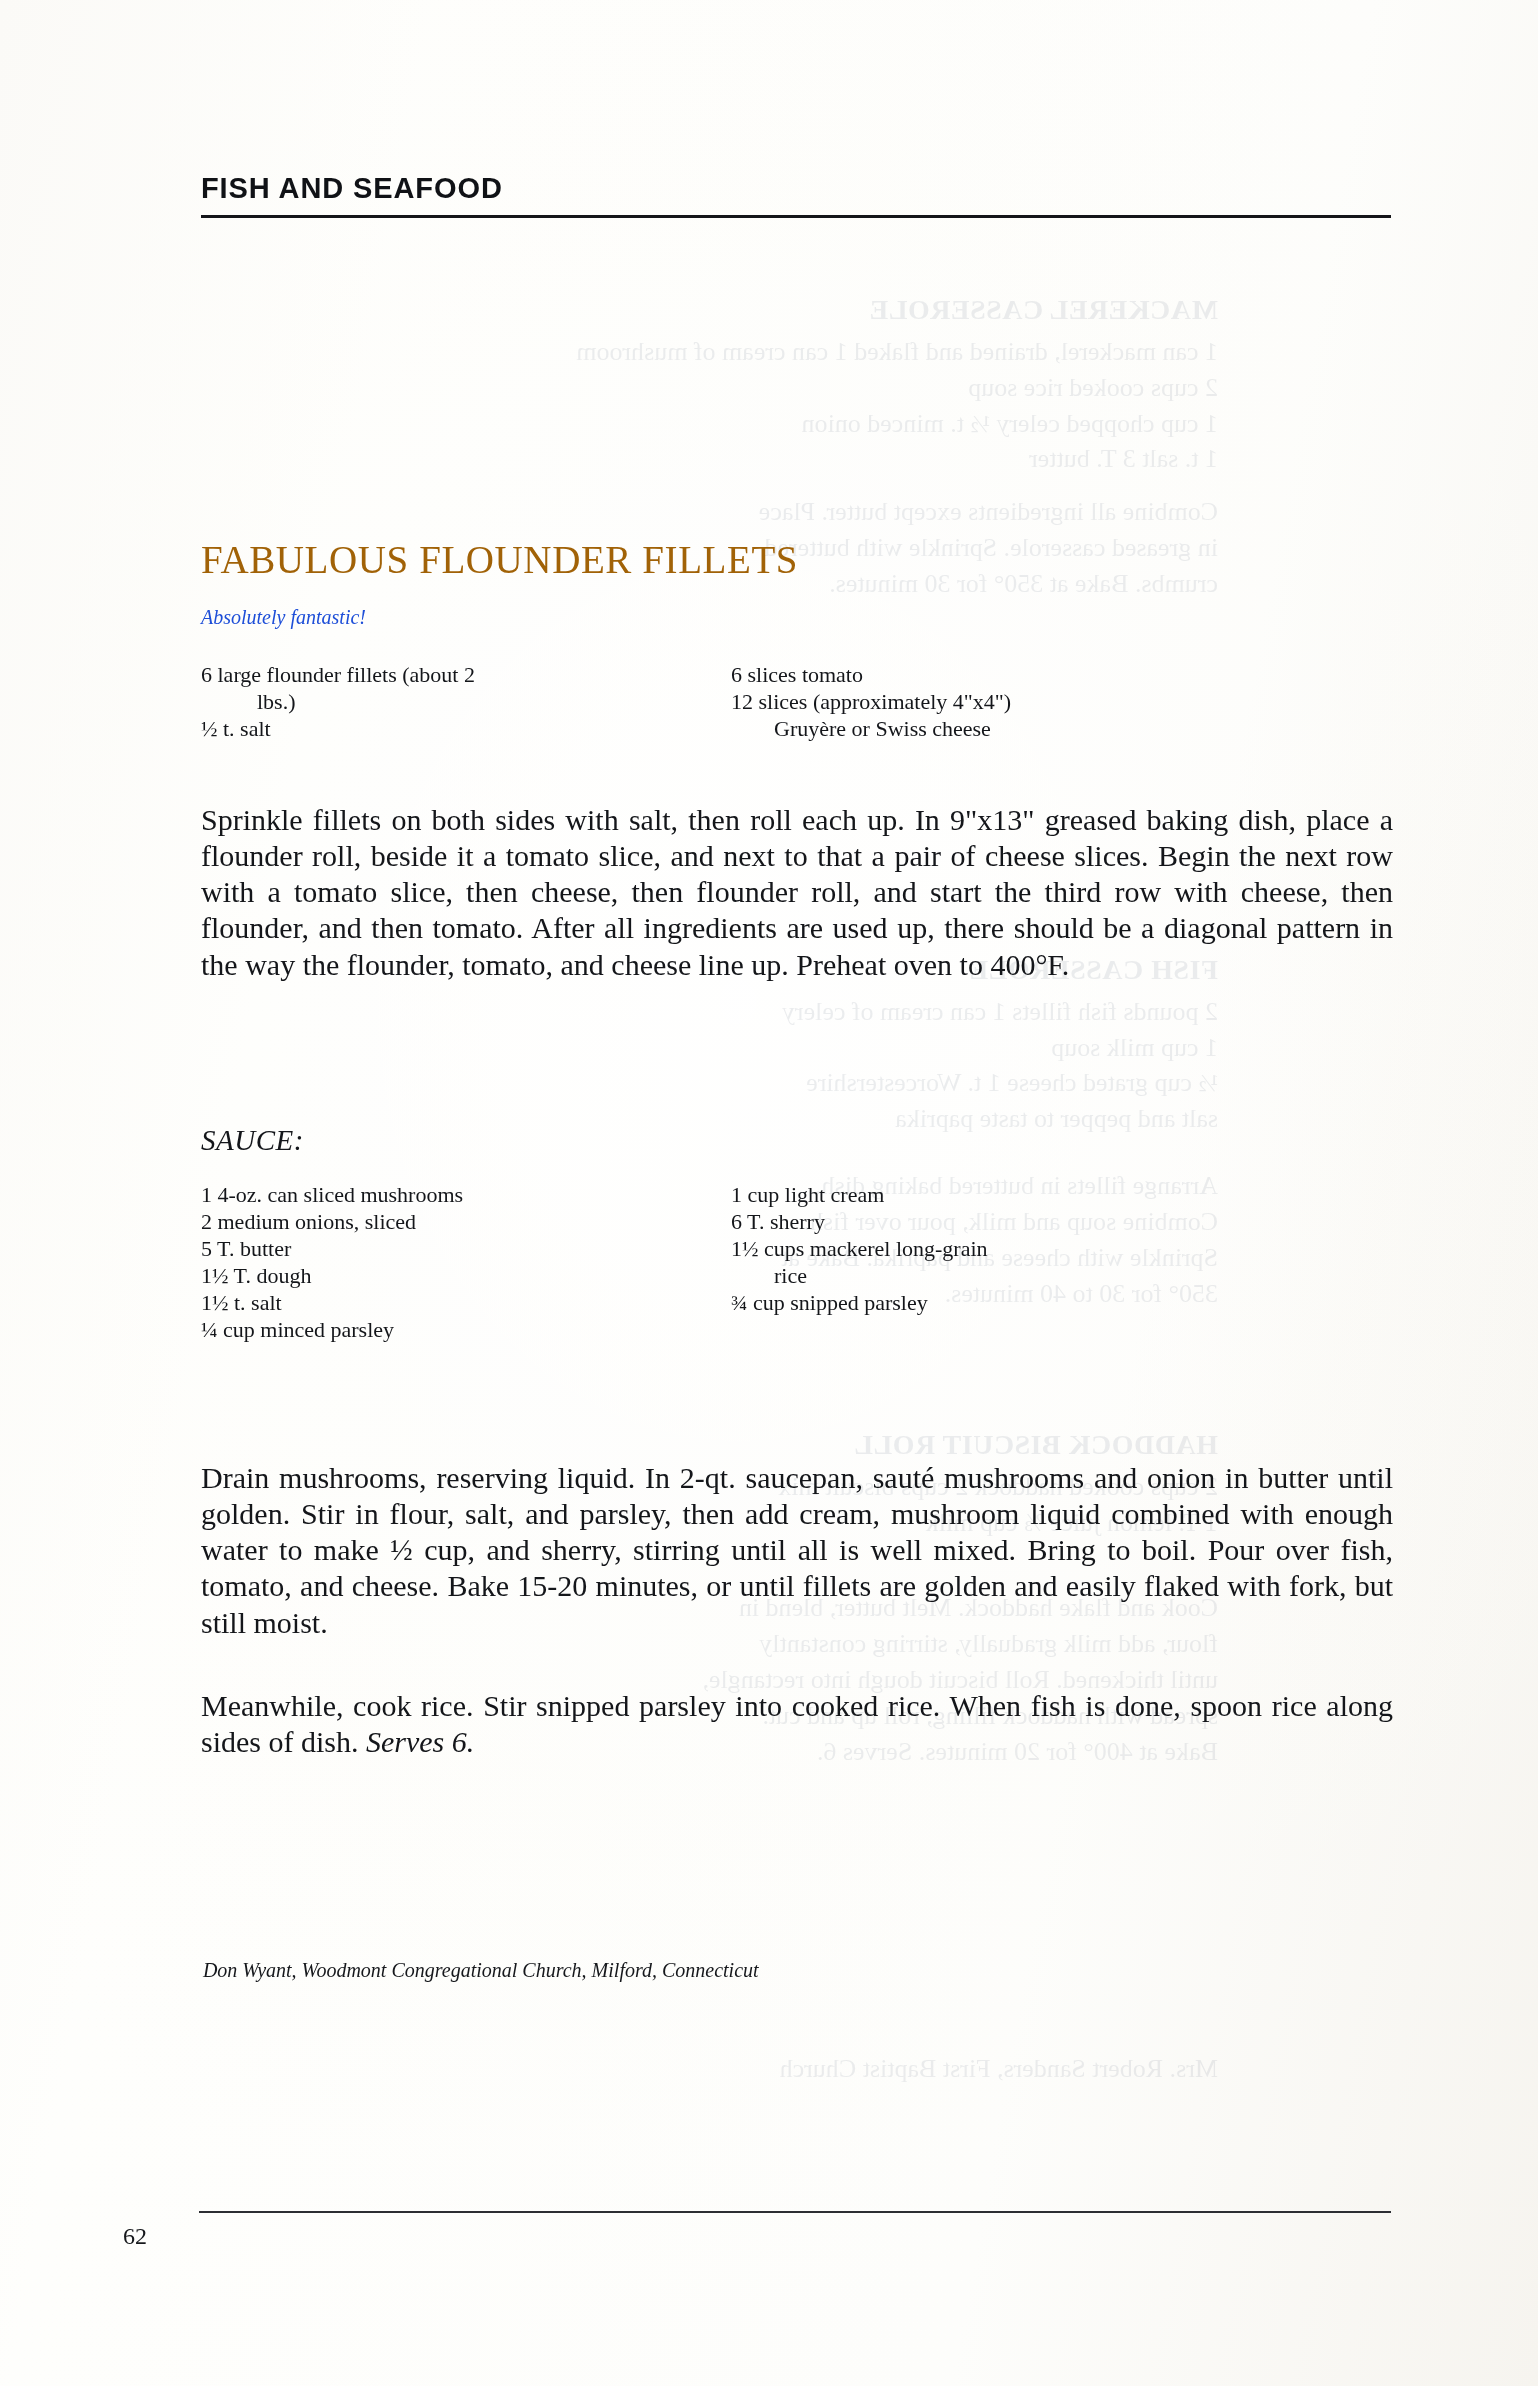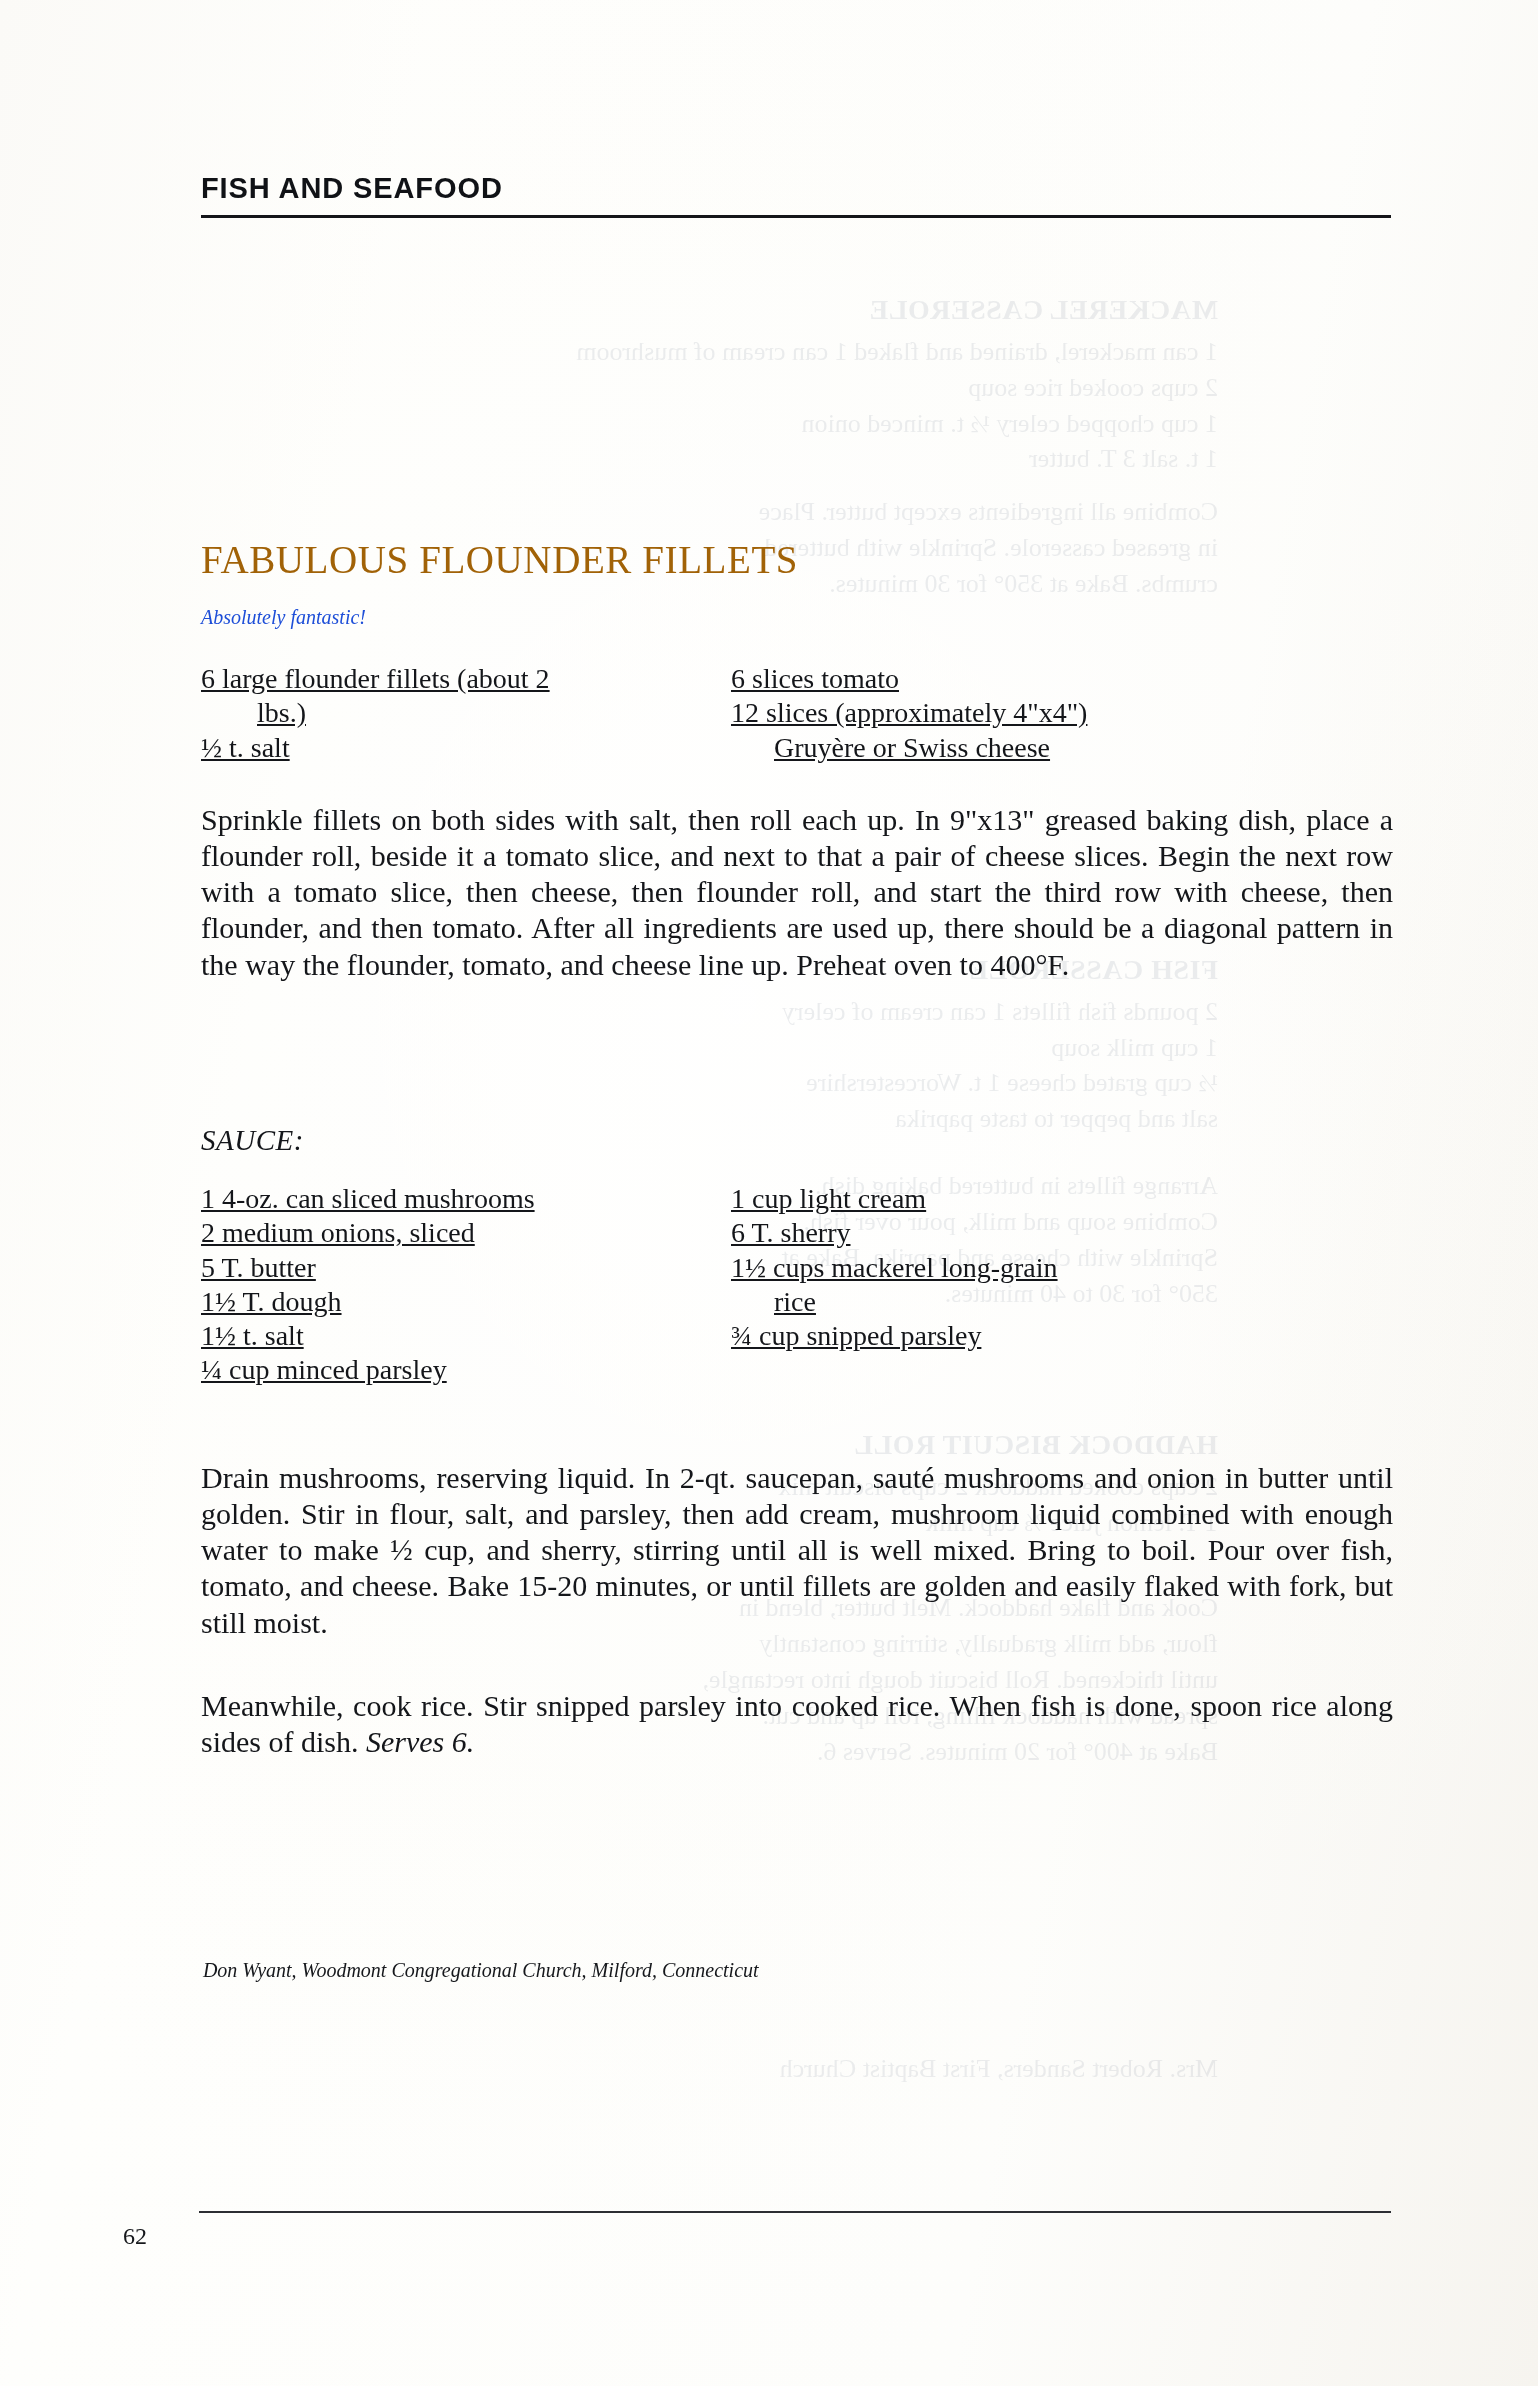--- a/index.html
+++ b/index.html
@@ -95,24 +95,23 @@
 
   .ing-table {
     position: absolute;
     left: 0;
     width: 1194px;
     border-collapse: collapse;
   }
   .ing-table td {
     vertical-align: top;
     padding: 0;
-    font-size: 28px;
+    font-size: 22px;
     line-height: 1.225;
     color: #14161a;
-    text-decoration: underline;
   }
   .col-left { width: 530px; }
   .col-right { width: 664px; }
   .ing-line { white-space: pre-wrap; }
   .ing-indent { padding-left: 56px; display: block; }
   .ing-indent-sm { padding-left: 43px; display: block; }
 
   #ingredients-main { top: 662px; }
   #ingredients-sauce { top: 1182px; }
 

